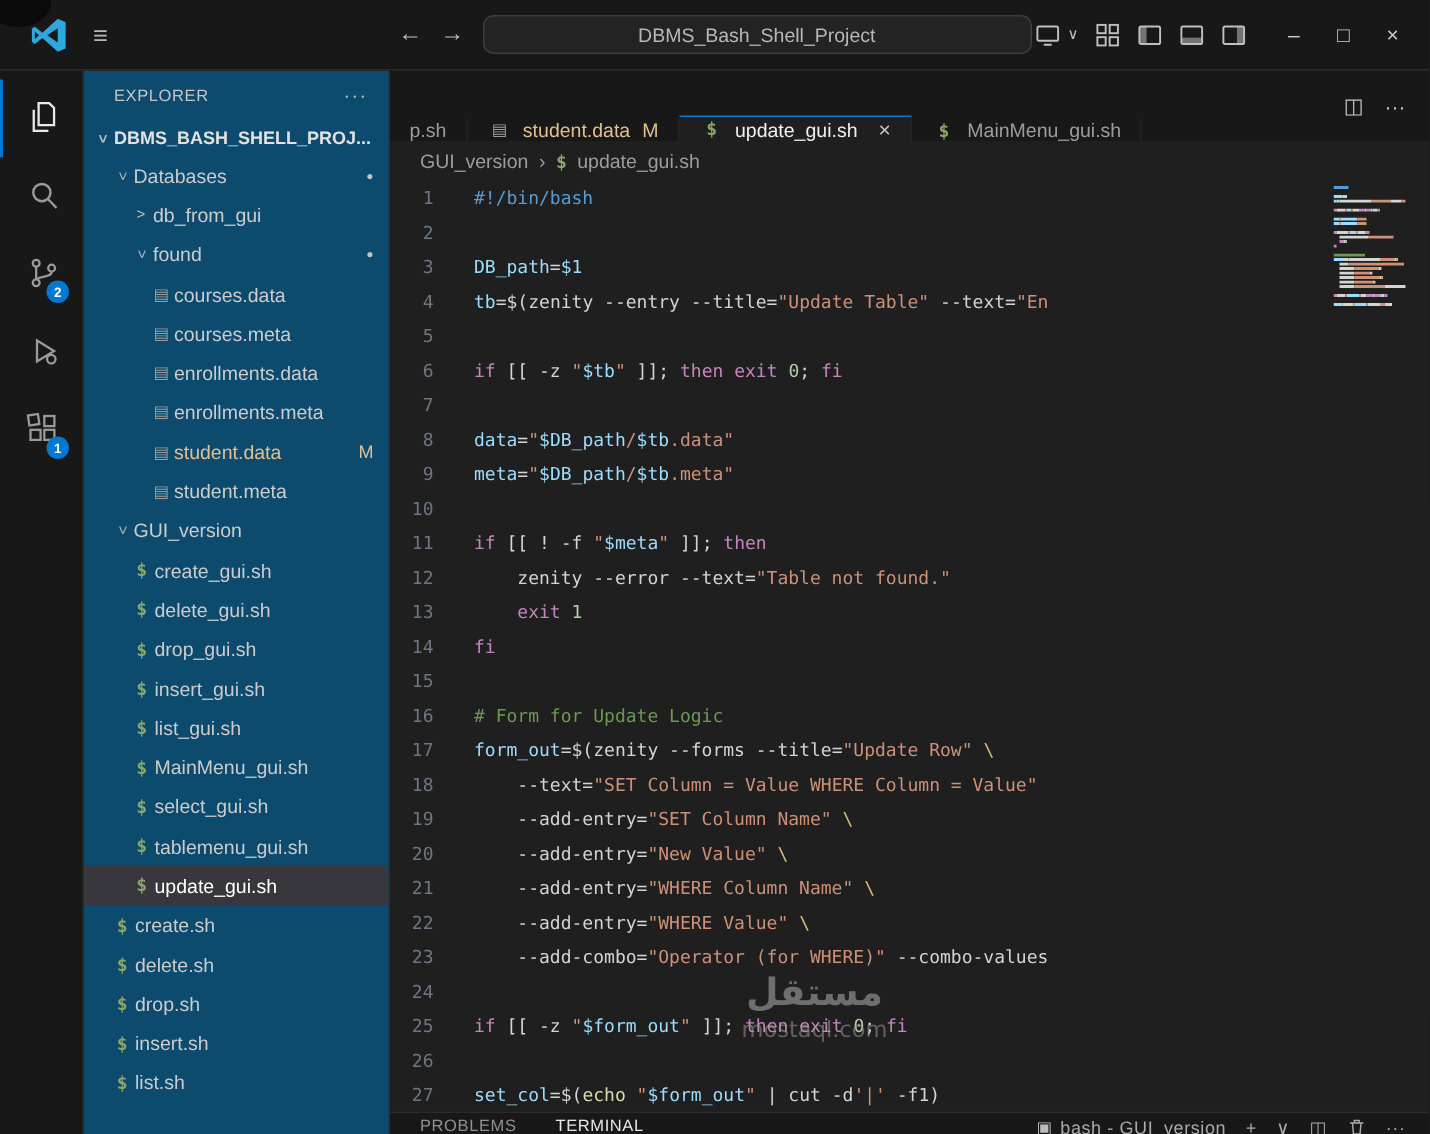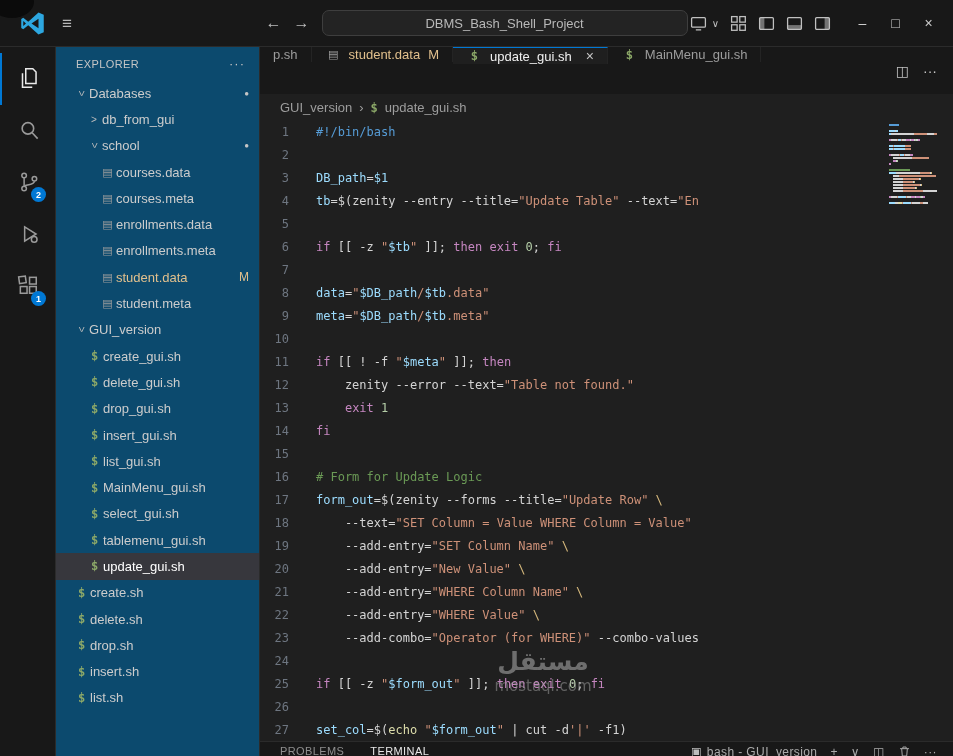--- a/index.html
+++ b/index.html
@@ -215,33 +215,37 @@
         </span>
         <span class="ab-badge">1</span>
       </div>
     </div>
 
     <div class="sidebar">
       <div class="sb-header">
         <span>EXPLORER</span>
         <span class="sb-actions">···</span>
       </div>
+      <div class="tree-root">
+        <span class="chev exp">&gt;</span>
+        <span>DBMS_BASH_SHELL_PROJ...</span>
+      </div>
       <div class="tree" id="tree">
           <div class="tree-row" style="padding-left: 17px;">
             <span class="chev exp">&gt;</span>
             <span class="tree-label">Databases</span>
             <span class="t-right t-dot">●</span>
           </div>
           <div class="tree-row" style="padding-left: 30px;">
             <span class="chev">&gt;</span>
             <span class="tree-label">db_from_gui</span>
           </div>
           <div class="tree-row" style="padding-left: 30px;">
             <span class="chev exp">&gt;</span>
-            <span class="tree-label">school</span>
+            <span class="tree-label">found</span>
             <span class="t-right t-dot">●</span>
           </div>
           <div class="tree-row" style="padding-left: 43px;">
             <span class="t-icon file">▤</span>
             <span class="tree-label">courses.data</span>
           </div>
           <div class="tree-row" style="padding-left: 43px;">
             <span class="t-icon file">▤</span>
             <span class="tree-label">courses.meta</span>
           </div>
@@ -320,21 +324,21 @@
           </div>
           <div class="tree-row" style="padding-left: 17px;">
             <span class="t-icon shell">$</span>
             <span class="tree-label">list.sh</span>
           </div>
         </div>
     </div>
 
     <div class="editor-col">
       <div class="tabbar">
-        <div id="tabs" style="display:flex;align-items:flex-start">
+        <div id="tabs" style="display:flex;align-items:flex-end">
             <div class="tab">
               <span class="tab-label">p.sh</span>
             </div>
             <div class="tab modified">
               <span class="t-icon file">▤</span>
               <span class="tab-label">student.data</span>
               <span class="tab-badge">M</span>
             </div>
             <div class="tab active">
               <span class="t-icon shell">$</span>

